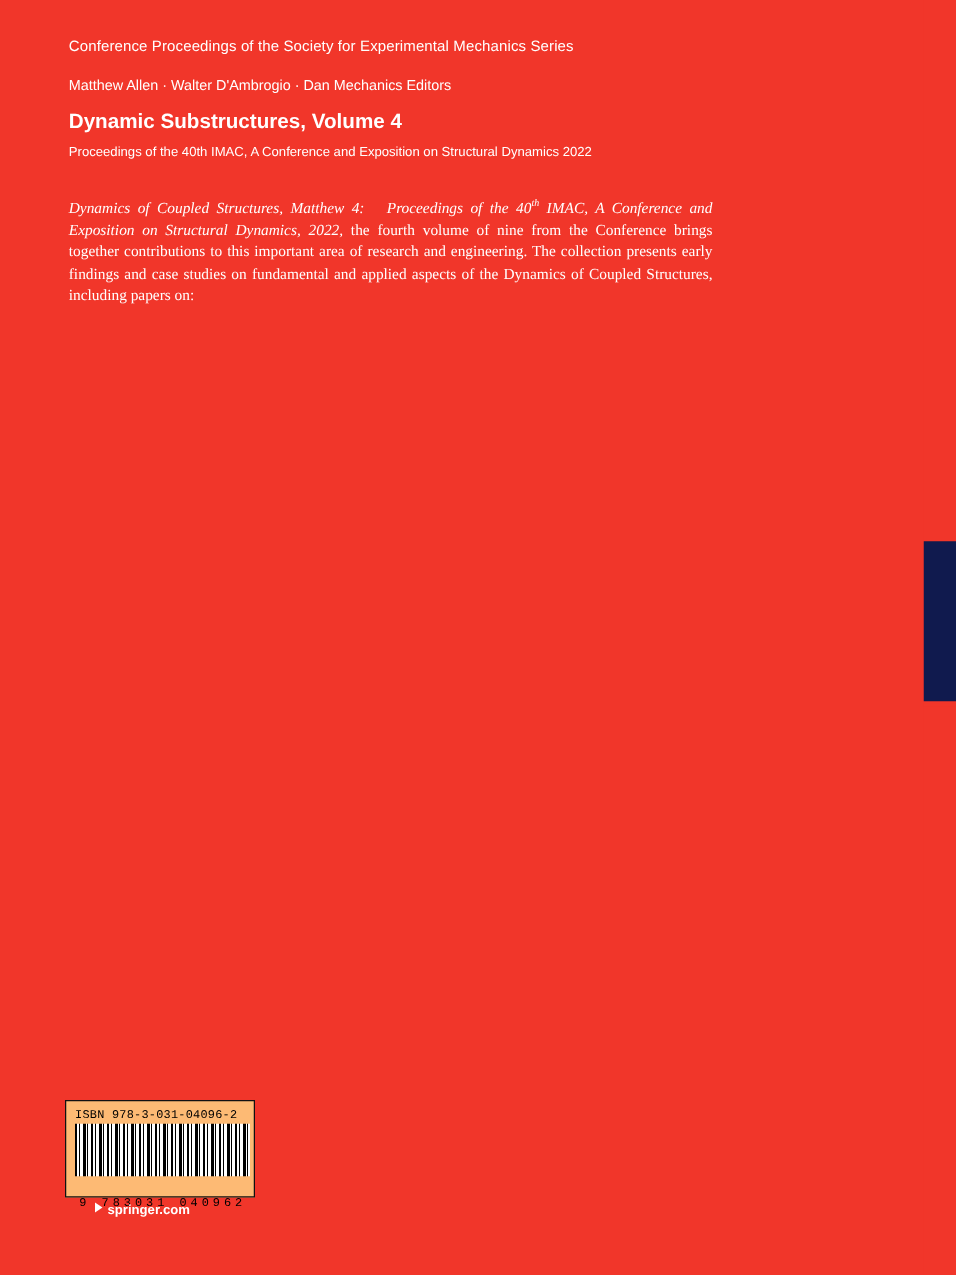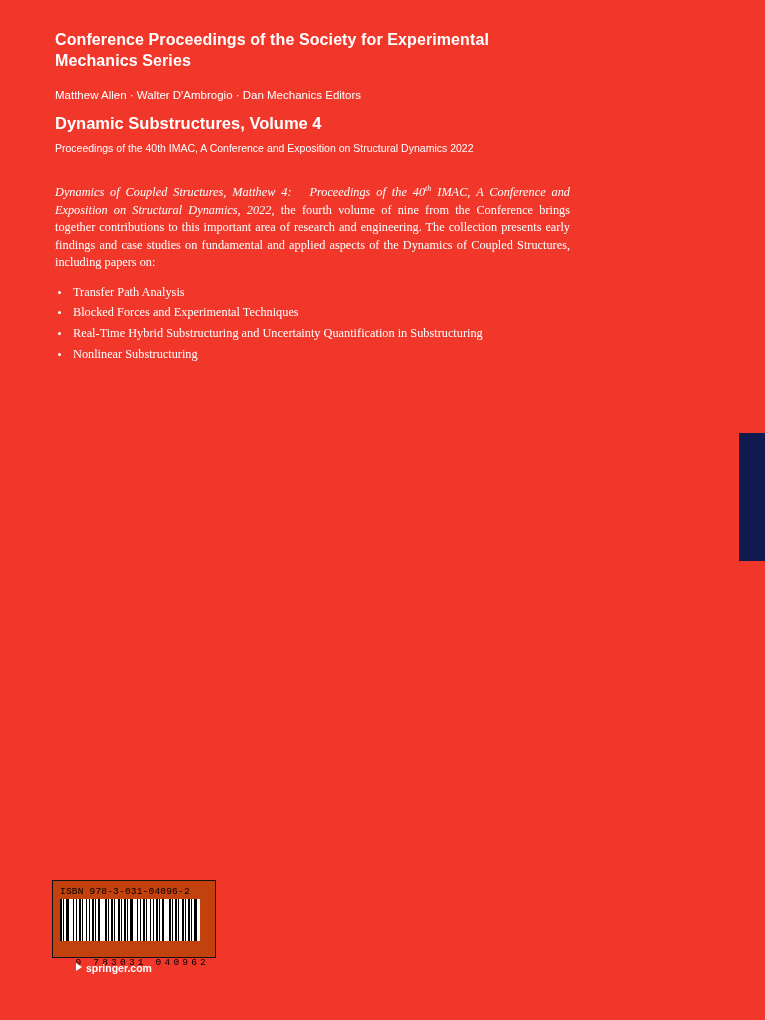--- a/index.html
+++ b/index.html
@@ -48,22 +48,22 @@
   }
 
   .content {
     position: absolute;
     left: 55px;
     top: 30px;
     width: 520px;
   }
   .series-title {
     color: #ffffff;
-    font-size: 16px;
-    font-weight: bold;
+    font-size: 12px;
+    font-weight: normal;
     letter-spacing: 0.1px;
     line-height: 1.3;
     margin: 0 0 16px 0;
   }
   .editors {
     color: #ffffff;
     font-size: 11.5px;
     margin: 0 0 10px 0;
     line-height: 1.3;
   }
@@ -121,23 +121,23 @@
     height: 3px;
     background: #ffffff;
     border-radius: 50%;
   }
 
   
   .barcode-box {
     position: absolute;
     left: 52px;
     top: 880px;
-    width: 164px;
+    width: 152px;
     height: 78px;
-    background: #c2410c;
+    background: #fdba74;
     border: 1px solid #111;
     box-sizing: border-box;
     padding: 4px 6px 3px 6px;
   }
   .isbn-text {
     font-family: "Liberation Mono", monospace;
     font-size: 9.5px;
     color: #000;
     letter-spacing: 0.2px;
     margin: 1px 0 2px 1px;
@@ -202,26 +202,20 @@
 
     <h1 class="book-title">Dynamic Substructures, Volume 4</h1>
 
     <p class="book-sub">Proceedings of the 40th IMAC, A Conference and Exposition on Structural Dynamics 2022</p>
 
     <p class="blurb">
       <span class="em">Dynamics of Coupled Structures, Matthew 4:</span>&nbsp;&nbsp;
       <span class="em">Proceedings of the 40<sup>th</sup> IMAC, A Conference and Exposition on Structural Dynamics, 2022,</span><span> the fourth volume of nine from the Conference brings together contributions to this important area of research and engineering.   The collection presents early findings and case studies on fundamental and applied aspects of the Dynamics of Coupled Structures, including papers on:</span>
     </p>
 
-    <ul class="topics">
-      <li>Transfer Path Analysis</li>
-      <li>Blocked Forces and Experimental Techniques</li>
-      <li>Real-Time Hybrid Substructuring and Uncertainty Quantification in Substructuring</li>
-      <li>Nonlinear Substructuring</li>
-    </ul>
 
   </div>
 
   <div class="barcode-box">
     <div class="isbn-text">ISBN  978-3-031-04096-2</div>
     <div class="bars"></div>
     <div class="bars-digits">9 783031 040962</div>
   </div>
 
   <div class="springer">

